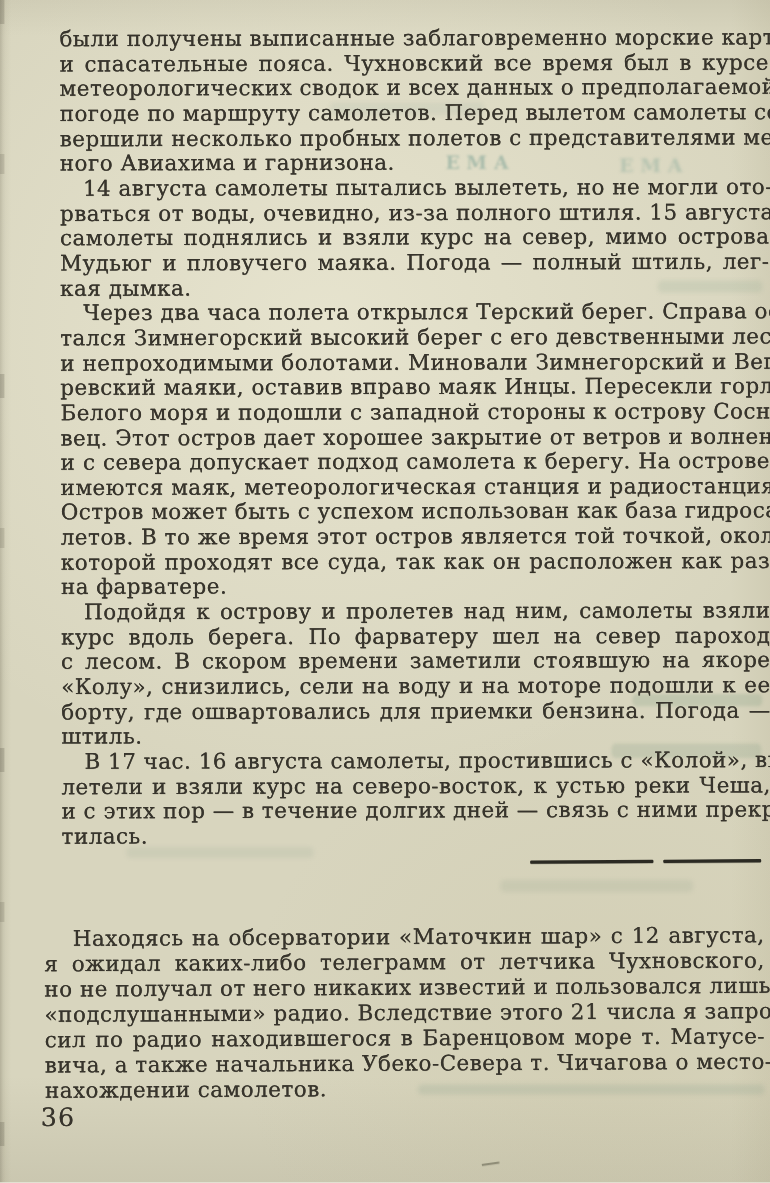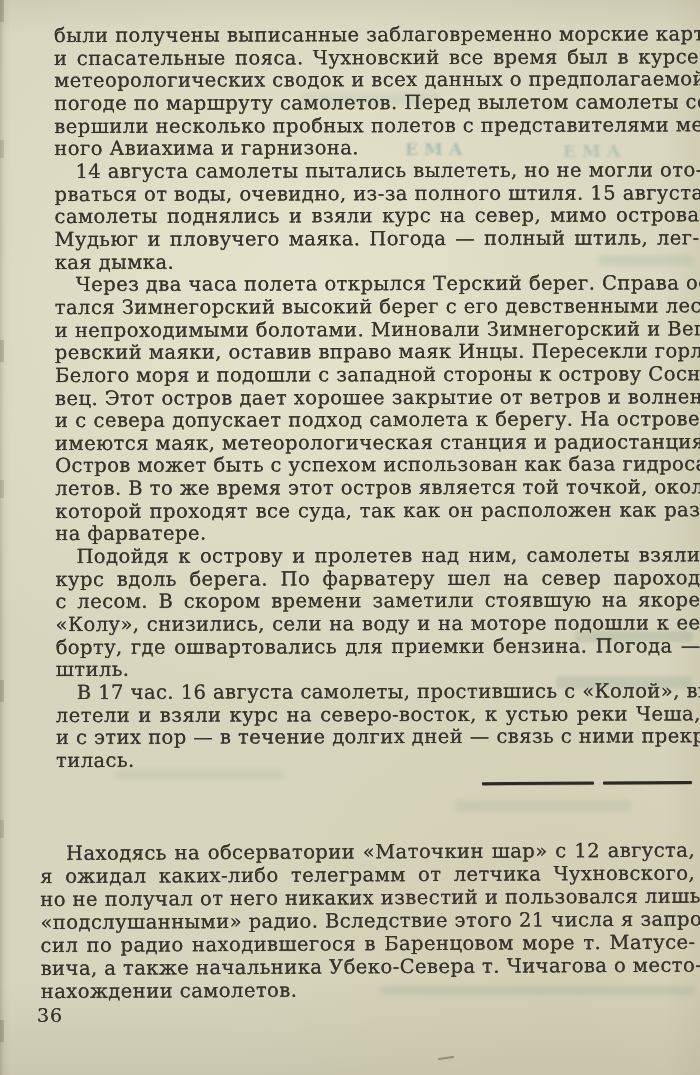--- a/index.html
+++ b/index.html
@@ -35,21 +35,21 @@
   }
   .block-b .line{line-height:23px;}
   .line.first{text-indent:21px;}
   .block-b .line.first{text-indent:26px;}
   .line.last{text-align-last:left;}
   .divider{margin-top:10px;margin-left:426px;width:210px;height:3px;display:flex;gap:9px;transform:rotate(-.2deg);}
   .divider span{display:block;height:2.6px;background:var(--divider,#2b2a23);border-radius:1px;box-shadow:0 .5px .5px rgba(43,42,35,.4);}
   .divider .d1{width:112px;}
   .divider .d2{width:89px;}
   .pagenum{
-    position:absolute;left:37px;top:1004px;font-size:19px;letter-spacing:1px;
+    position:absolute;left:37px;top:1004px;font-size:23px;letter-spacing:1px;
     text-shadow:0 0 .5px rgba(52,48,39,.8);
   }
   .ghost{position:absolute;font-weight:bold;font-size:17px;letter-spacing:6px;pointer-events:none;}
   .g1{left:405px;top:139px;color:rgba(118,158,146,.50);filter:blur(1.1px);}
   .g2{left:563px;top:141px;color:rgba(122,160,148,.38);filter:blur(1.3px);}
   .stain{position:absolute;pointer-events:none;border-radius:4px;}
   .s1{left:598px;top:255px;width:95px;height:11px;background:rgba(128,158,138,.17);filter:blur(2px);}
   .s2{left:300px;top:93px;width:140px;height:12px;background:rgba(133,160,145,.12);filter:blur(2px);}
   .s3{left:575px;top:631px;width:118px;height:11px;background:rgba(118,150,124,.22);filter:blur(1.5px);}
   .s4{left:556px;top:676px;width:136px;height:13px;background:rgba(118,150,124,.20);filter:blur(1.5px);}

